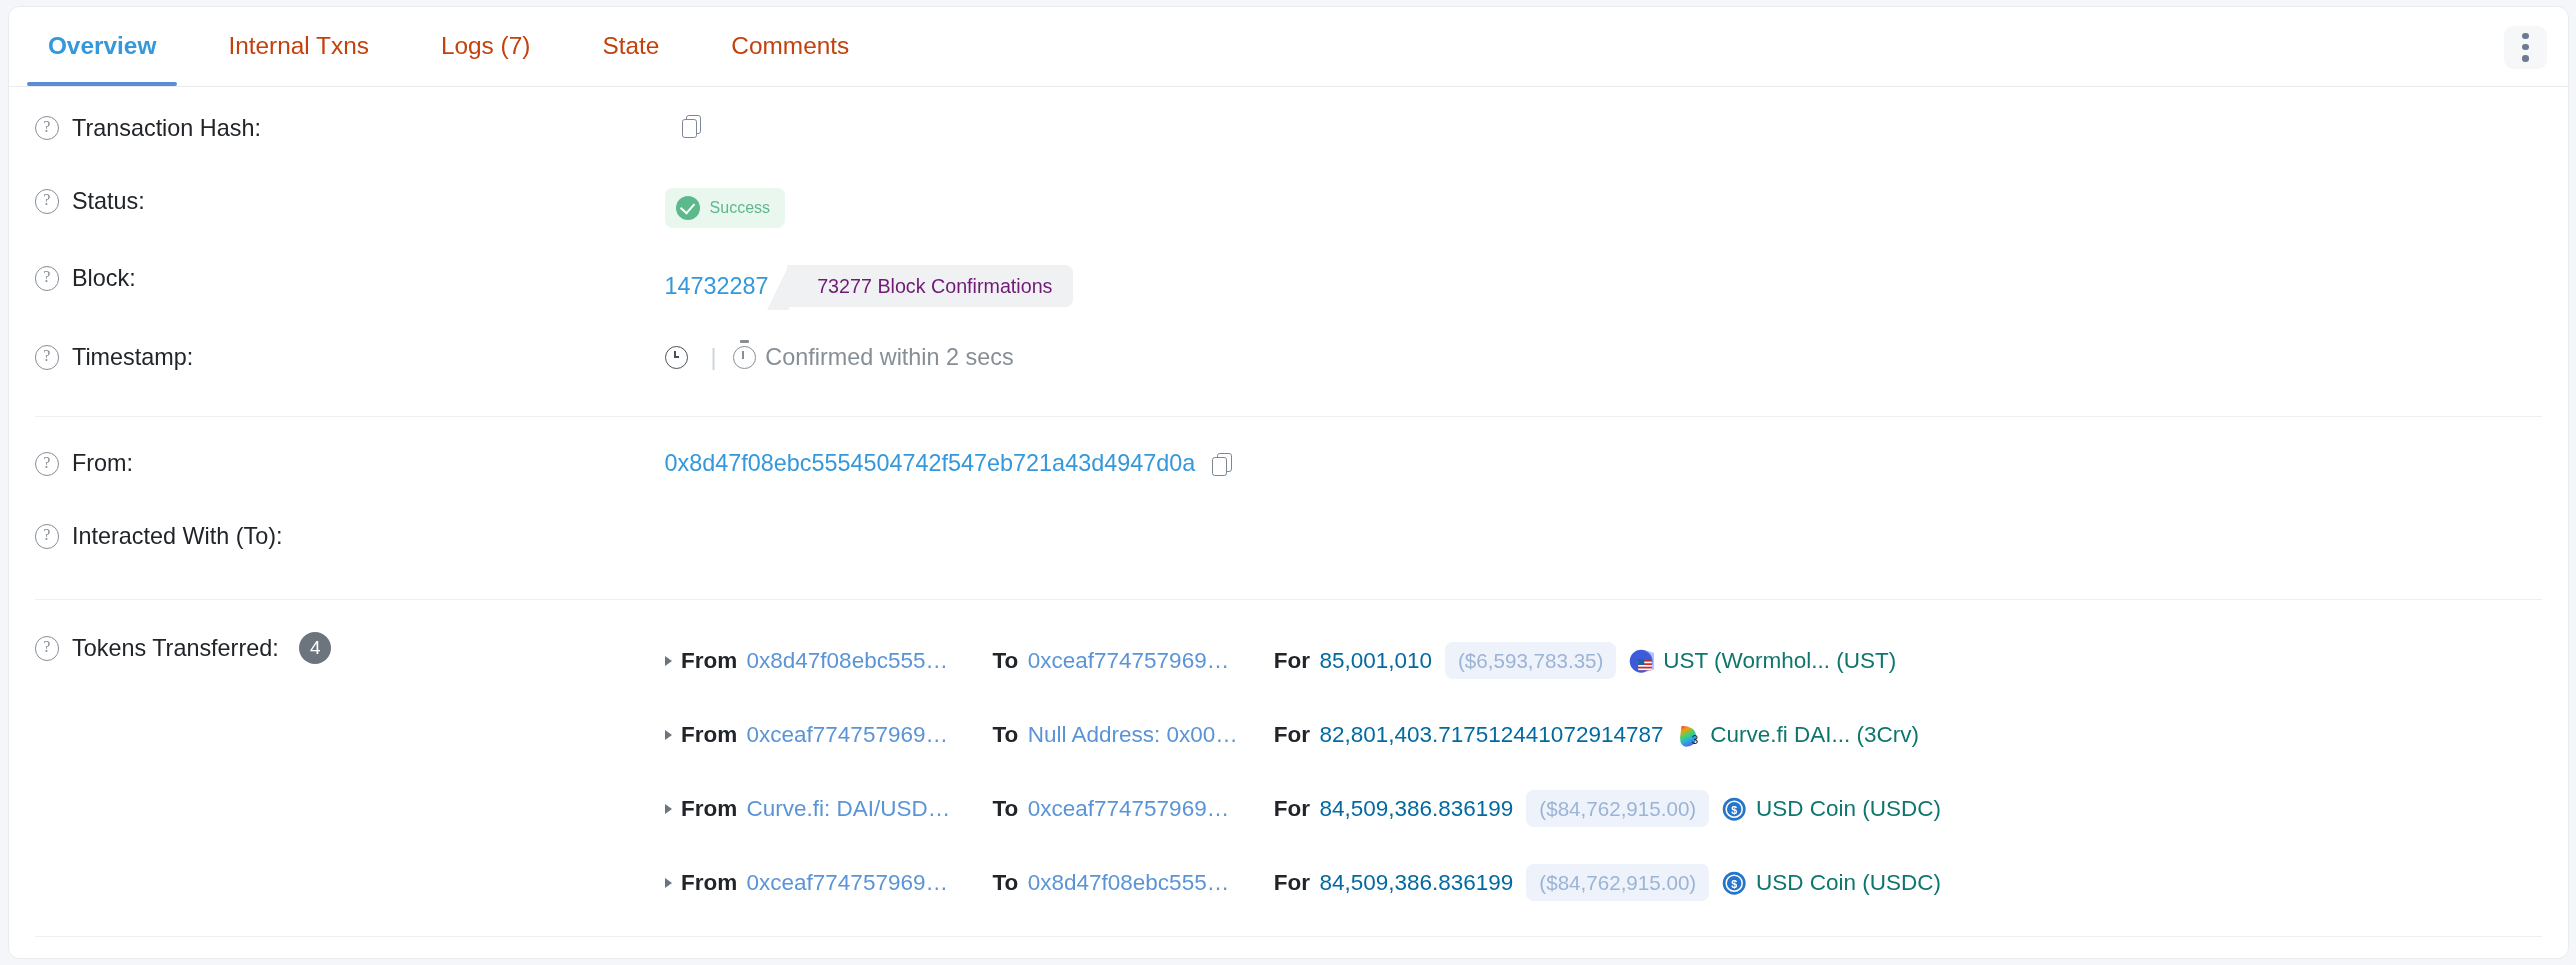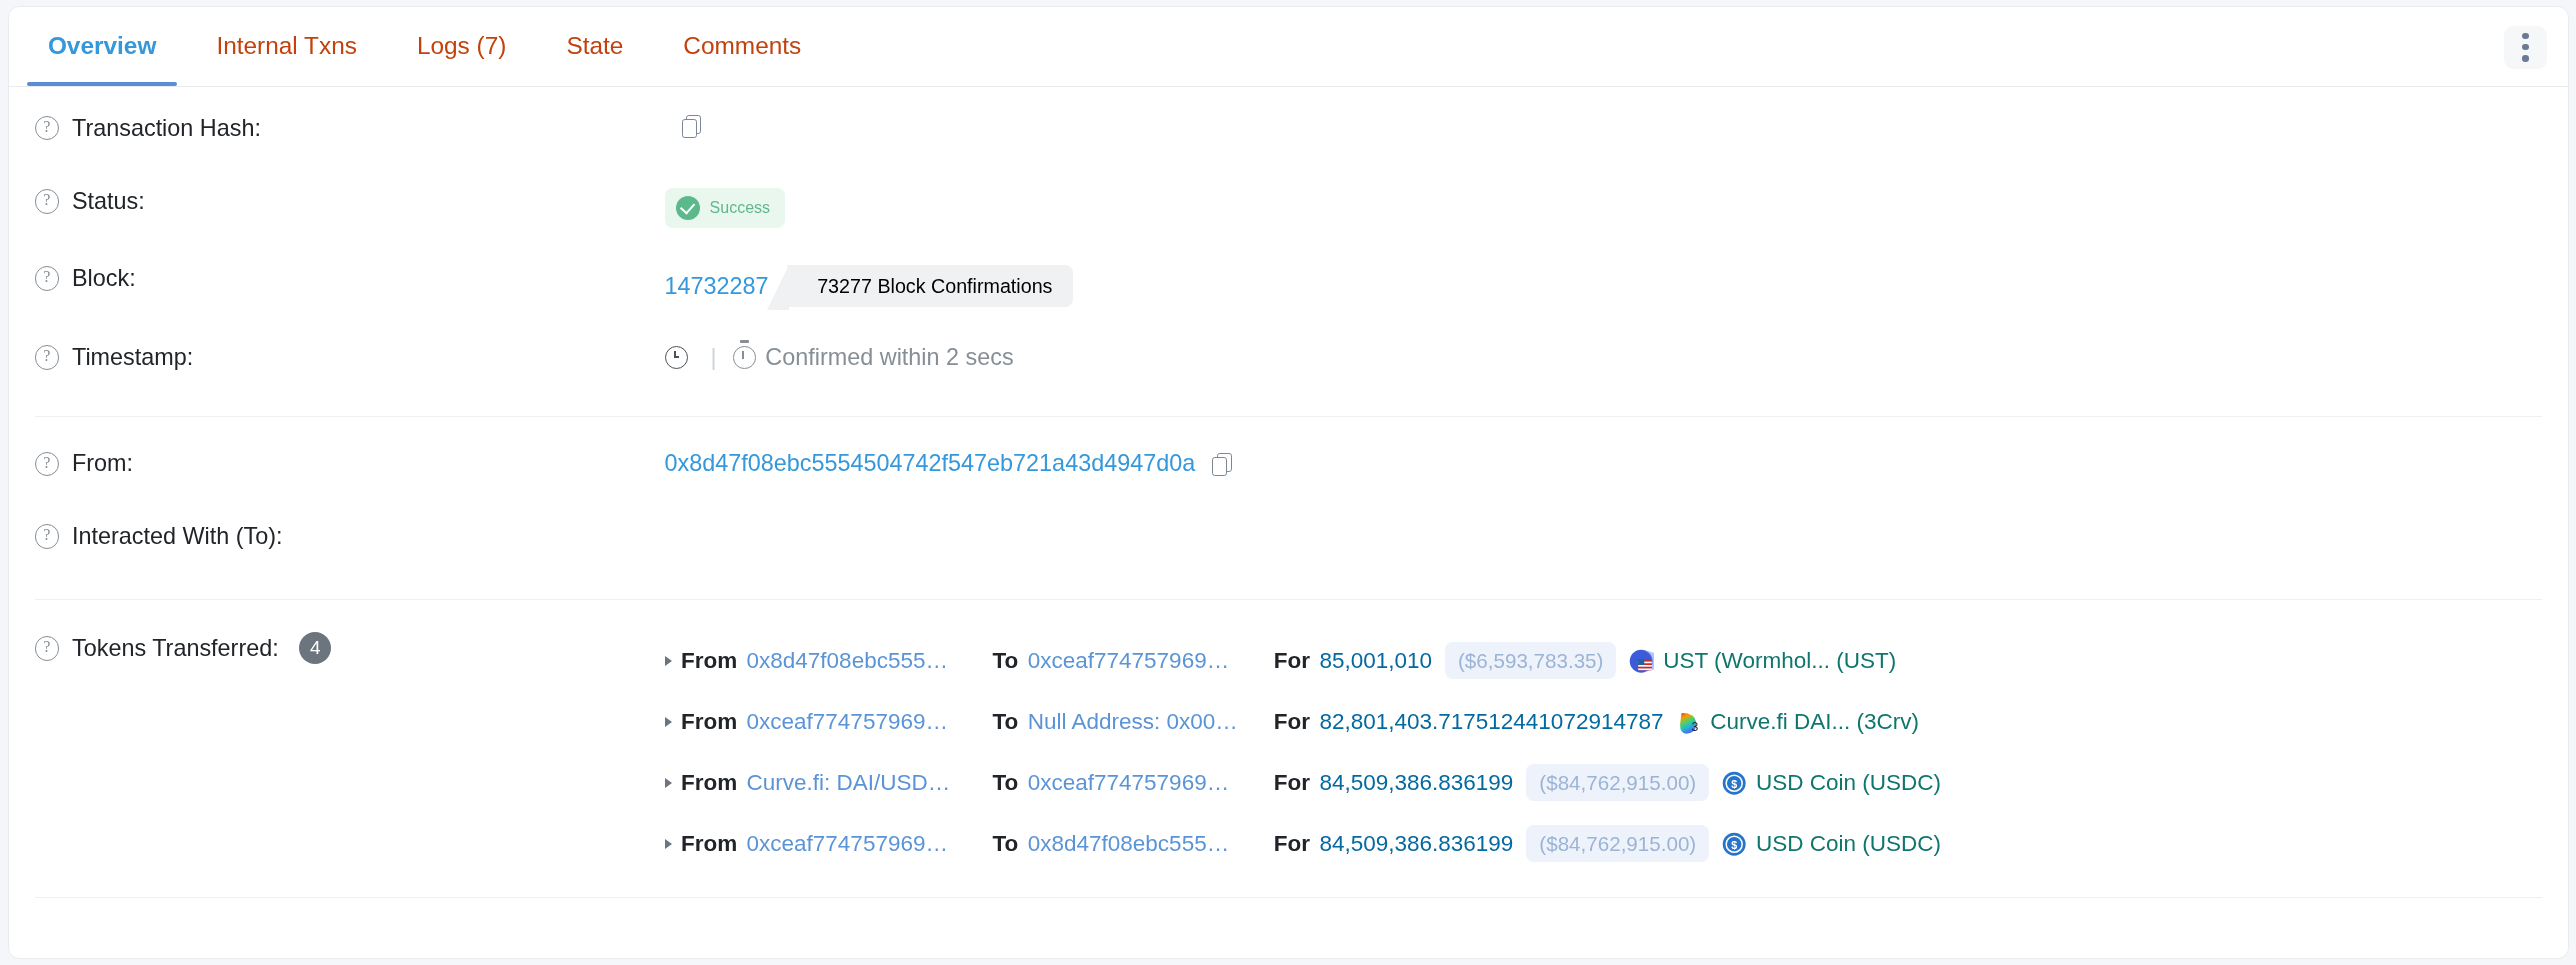--- a/index.html
+++ b/index.html
@@ -28,20 +28,21 @@
   }
 
   
   .tabbar {
     position: relative;
     height: 79px;
     border-bottom: 0.9px solid #e9ecef;
     display: flex;
     align-items: center;
     padding-left: 9.4px;
+    gap: 12px;
   }
   .tab {
     position: relative;
     font-size: 24.4px;
     color: #c2410c;
     padding: 0 30px;
     height: 79px;
     display: flex;
     align-items: center;
     cursor: pointer;
@@ -198,21 +199,21 @@
   }
   .check-circle.big { width: 30px; height: 30px; }
   .check-circle.big::after { left: 9.4px; top: 6.6px; width: 7.5px; height: 13px; }
 
   
   .conf-wrap { display: inline-flex; align-items: center; }
   .blocknum { font-size: 23.4px; color: #3498db; cursor: pointer; margin-right: 5.6px; }
   .conf-pill {
     position: relative;
     background: #f0f1f3;
-    color: #000000;
+    color: #701a75;
     font-size: 19.7px;
     padding: 9.4px 20.6px 9.4px 30px;
     border-radius: 0 7.5px 7.5px 0;
     margin-left: 13px;
     white-space: nowrap;
   }
   .conf-pill::before {
     content: "";
     position: absolute;
     left: -20.6px; top: 0;
@@ -290,21 +291,21 @@
     height: 32px;
     padding: 0 7.5px;
     border-radius: 16px;
     background: #6c757d;
     color: #fff;
     font-size: 19px;
     margin-left: 7.5px;
     box-sizing: border-box;
   }
 
-  .transfers { display: flex; flex-direction: column; gap: 4px; }
+  .transfers { display: flex; flex-direction: column; gap: 17px; }
   .transfer {
     display: flex;
     align-items: center;
     height: 57px;
     font-size: 22.5px;
     white-space: nowrap;
   }
   .caret {
     width: 0; height: 0;
     border-style: solid;

